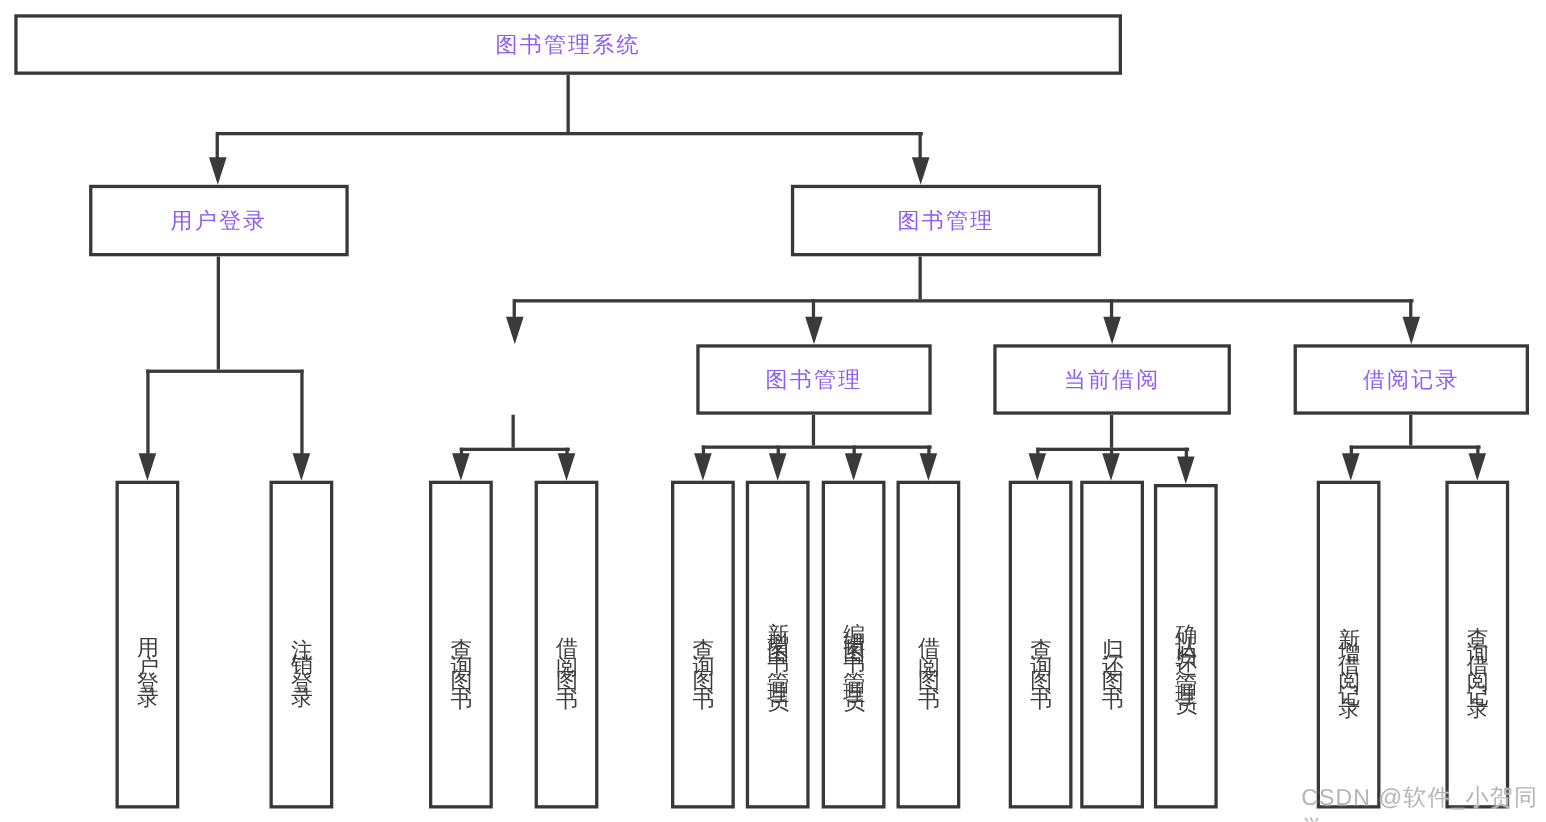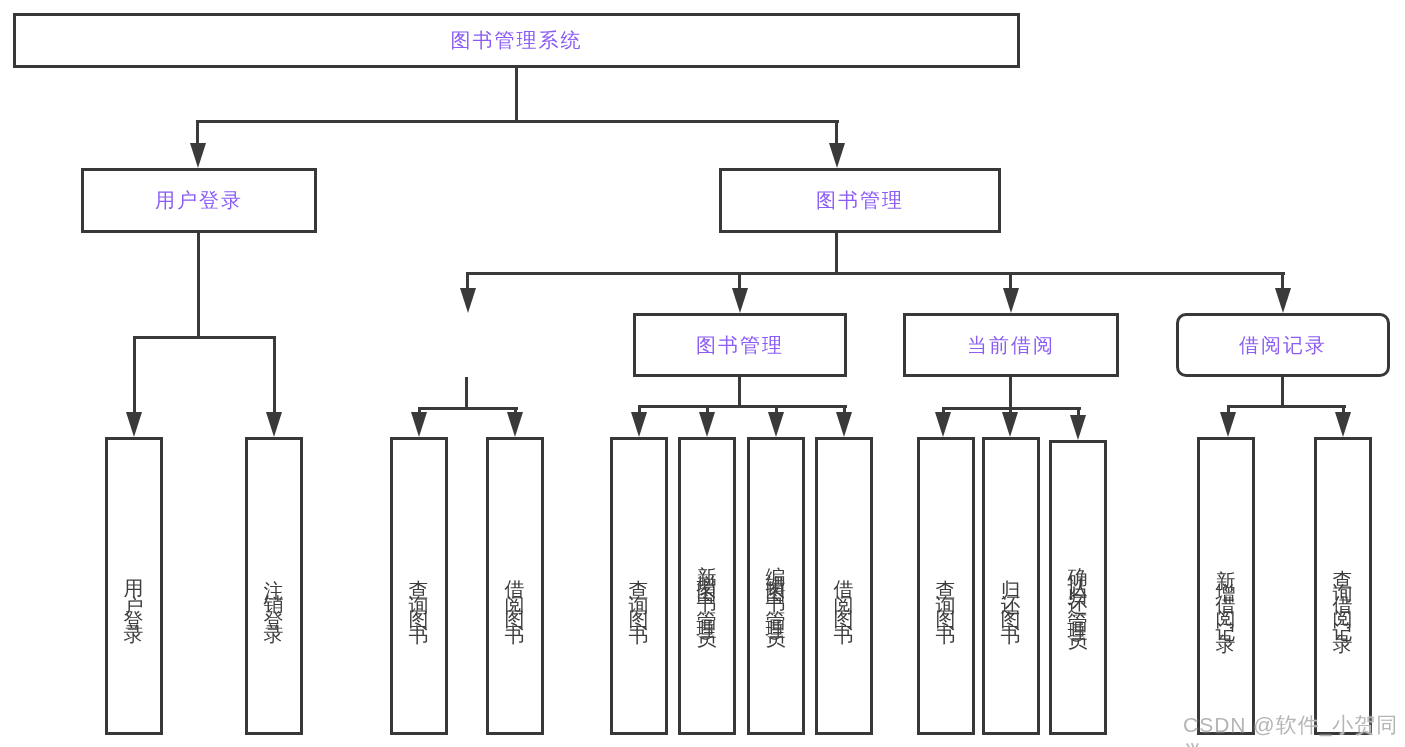--- a/index.html
+++ b/index.html
@@ -77,21 +77,21 @@
   <div class="arr" style="left:1003px;top:288px;"></div>
   <div class="vline" style="left:1281px;top:272px;height:20px;"></div>
   <div class="arr" style="left:1275px;top:288px;"></div>
 
   <div class="box" style="left:633px;top:313px;width:214px;height:64px;">
     <span>图书管理</span>
   </div>
   <div class="box" style="left:903px;top:313px;width:216px;height:64px;">
     <span>当前借阅</span>
   </div>
-  <div class="box" style="left:1176px;top:313px;width:214px;height:64px;border-radius:10px;">
+  <div class="box" style="left:1176px;top:313px;width:214px;height:64px;">
     <span>借阅记录</span>
   </div>
 
   <div class="vline" style="left:465px;top:377px;height:30px;"></div>
   <div class="hline" style="left:418px;top:407px;width:100px;"></div>
   <div class="vline" style="left:418px;top:407px;height:7px;"></div>
   <div class="arr" style="left:411px;top:412px;"></div>
   <div class="vline" style="left:514px;top:407px;height:7px;"></div>
   <div class="arr" style="left:507px;top:412px;"></div>
 

